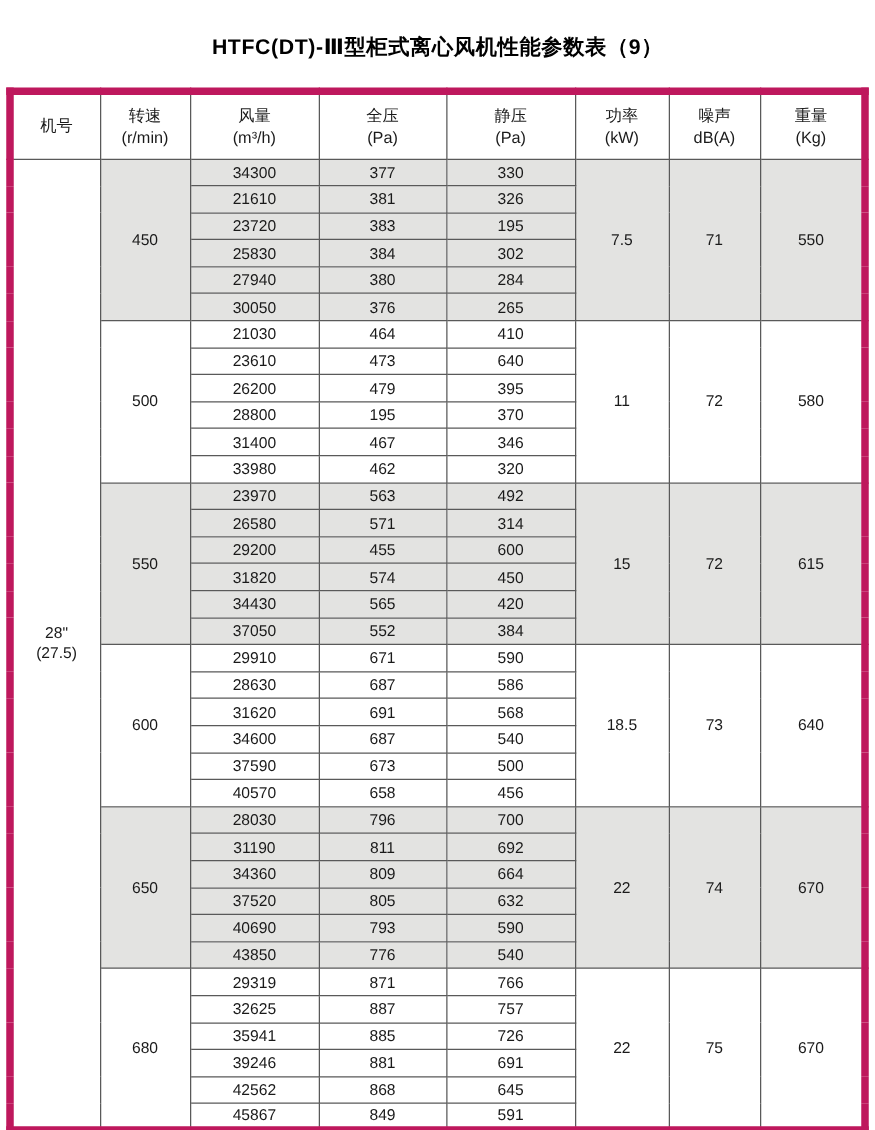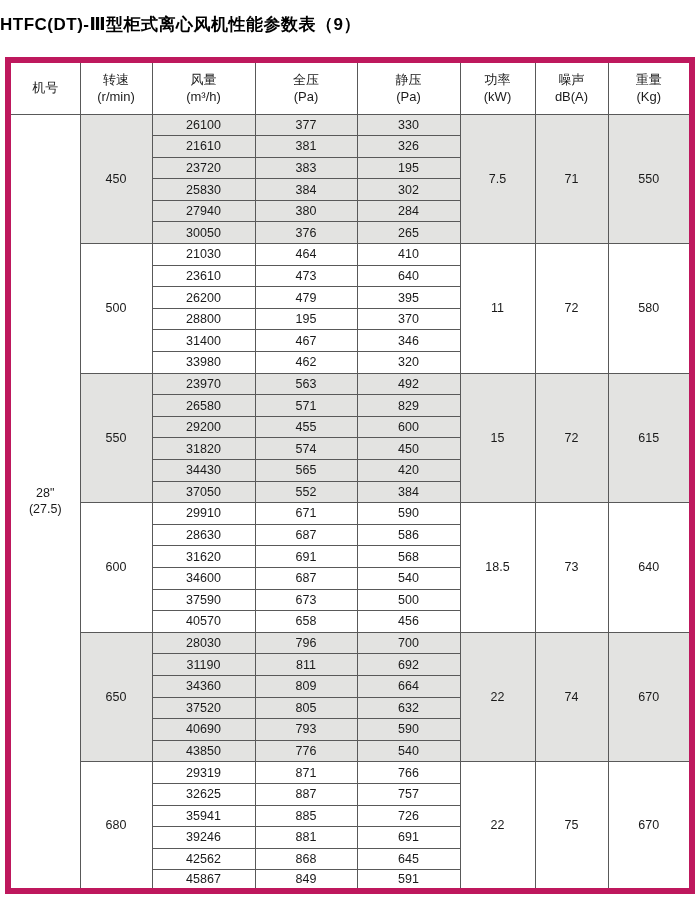--- a/index.html
+++ b/index.html
@@ -4,22 +4,22 @@
 <style>
   * { margin: 0; padding: 0; box-sizing: border-box; }
   html, body { background: #ffffff; }
   body {
     width: 700px; height: 904px;
     font-family: "Liberation Sans", "DejaVu Sans", sans-serif;
     color: #1a1a1a;
     overflow: hidden;
   }
   .page-title {
-    text-align: left;
-    padding-top: 13px;
+    text-align: center;
+    padding-top: 26px;
     font-size: 17px;
     font-weight: bold;
     letter-spacing: 0.5px;
     color: #000;
   }
   table.spec-table {
     border-collapse: collapse;
     table-layout: fixed;
     width: 684px;
     margin: 21px auto 16px auto;
@@ -99,21 +99,21 @@
       </th>
     </tr>
   </thead>
   <tbody>
       <tr class="shaded">
         <td rowspan="36" class="model-cell">
           <div>28"</div>
           <div>(27.5)</div>
         </td>
         <td rowspan="6">450</td>
-        <td>26100</td>
+        <td>34300</td>
         <td>377</td>
         <td>330</td>
         <td rowspan="6">7.5</td>
         <td rowspan="6">71</td>
         <td rowspan="6">550</td>
       </tr>
       <tr class="shaded">
         <td>21610</td>
         <td>381</td>
         <td>326</td>
@@ -177,21 +177,21 @@
         <td>23970</td>
         <td>563</td>
         <td>492</td>
         <td rowspan="6">15</td>
         <td rowspan="6">72</td>
         <td rowspan="6">615</td>
       </tr>
       <tr class="shaded">
         <td>26580</td>
         <td>571</td>
-        <td>829</td>
+        <td>314</td>
       </tr>
       <tr class="shaded">
         <td>29200</td>
         <td>455</td>
         <td>600</td>
       </tr>
       <tr class="shaded">
         <td>31820</td>
         <td>574</td>
         <td>450</td>

